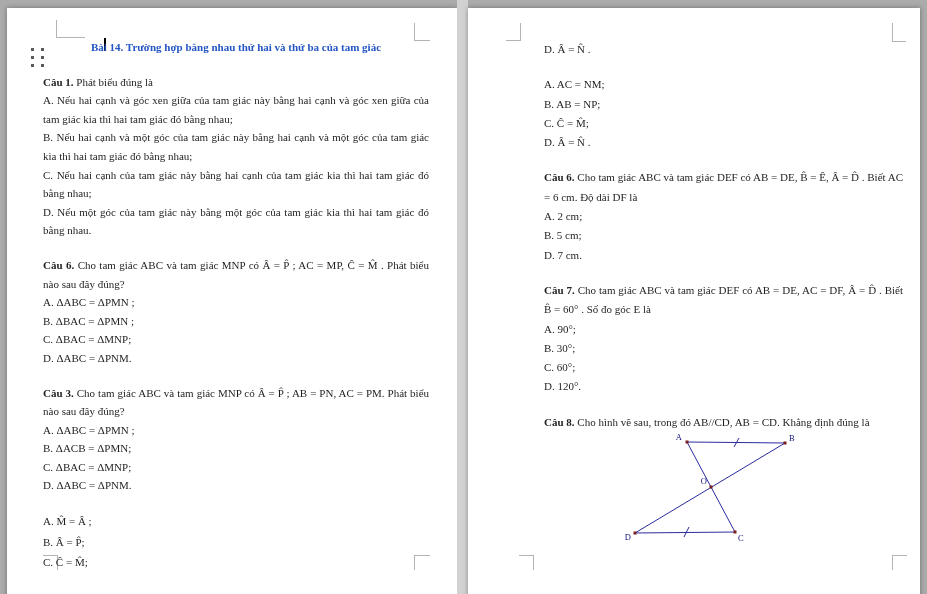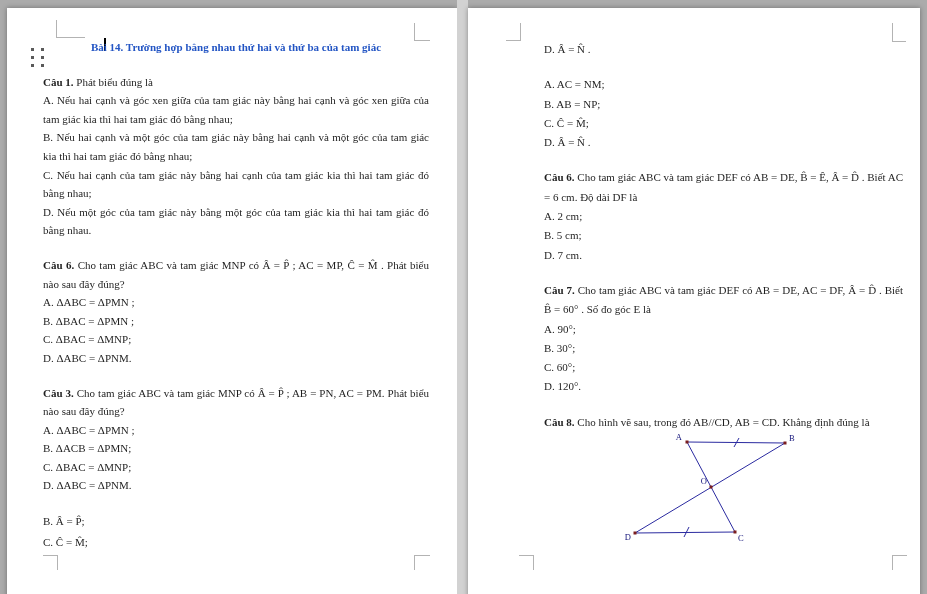--- a/index.html
+++ b/index.html
@@ -81,20 +81,21 @@
 
     <div class="question">
       <p class="stem"><b class="qlabel">Câu 3.</b> <span>Cho tam giác ABC và tam giác MNP có Â = P̂ ; AB = PN, AC = PM. Phát biểu nào sau đây đúng?</span></p>
       <p class="opt">A. ΔABC = ΔPMN ;</p>
       <p class="opt">B. ΔACB = ΔPMN;</p>
       <p class="opt">C. ΔBAC = ΔMNP;</p>
       <p class="opt">D. ΔABC = ΔPNM.</p>
     </div>
 
     <div class="question">
+      <p class="opt" style="line-height:20.5px;">A. M̂ = Â ;</p>
       <p class="opt" style="line-height:20.5px;">B. Â = P̂;</p>
       <p class="opt" style="line-height:20.5px;">C. Ĉ = M̂;</p>
     </div>
   </div>
 </div>
 
 <div class="gutter"></div>
 
 <div class="page" id="page-right">
 

